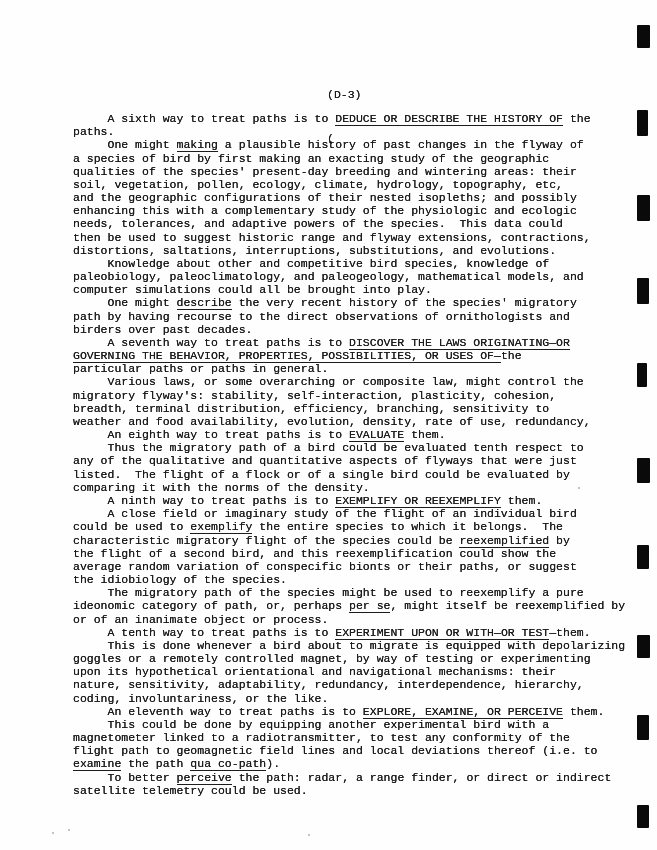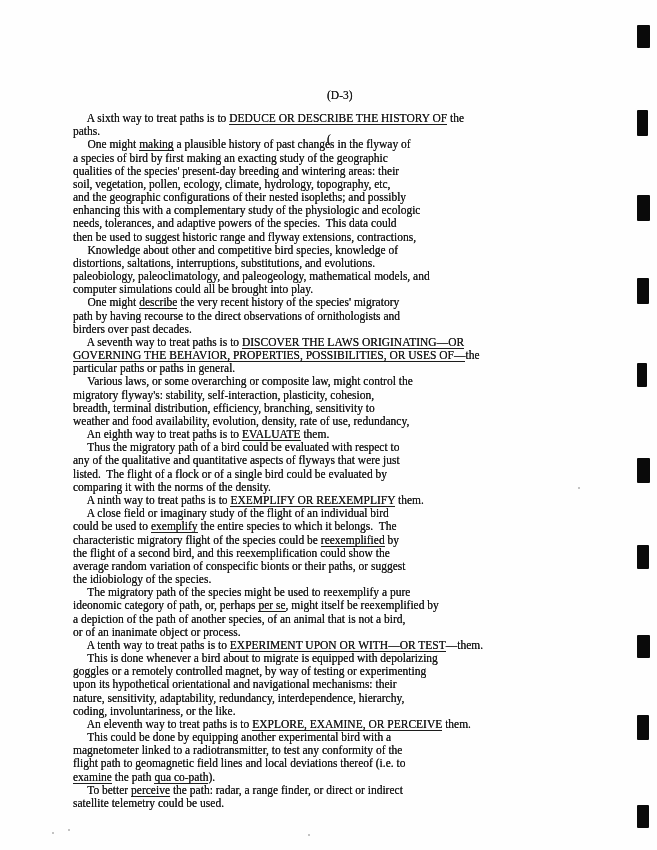--- a/index.html
+++ b/index.html
@@ -6,21 +6,21 @@
     margin: 0;
     padding: 0;
     background: #ffffff;
   }
   .page {
     position: relative;
     width: 657px;
     height: 850px;
     background: #fefefe;
     overflow: hidden;
-    font-family: Liberation Serif, serif;
+    font-family: Liberation Mono, monospace;
     color: #1c1c1c;
   }
   .header-block {
     position: absolute;
     left: 327px;
     top: 59px;
     font-size: 11.5px;
     line-height: 14.5px;
     white-space: pre;
     text-shadow: 0 0 0.4px currentColor;
@@ -68,49 +68,48 @@
       <div class="line"><span>     A sixth way to treat paths is to </span><span class="u">DEDUCE OR DESCRIBE THE HISTORY OF</span><span> the</span></div>
       <div class="line"><span>paths.</span></div>
       <div class="line"><span>     One might </span><span class="u">making</span><span> a plausible history of past changes in the flyway of</span></div>
       <div class="line"><span>a species of bird by first making an exacting study of the geographic</span></div>
       <div class="line"><span>qualities of the species' present-day breeding and wintering areas: their</span></div>
       <div class="line"><span>soil, vegetation, pollen, ecology, climate, hydrology, topography, etc,</span></div>
       <div class="line"><span>and the geographic configurations of their nested isopleths; and possibly</span></div>
       <div class="line"><span>enhancing this with a complementary study of the physiologic and ecologic</span></div>
       <div class="line"><span>needs, tolerances, and adaptive powers of the species.  This data could</span></div>
       <div class="line"><span>then be used to suggest historic range and flyway extensions, contractions,</span></div>
+      <div class="line"><span>distortions, saltations, interruptions, substitutions, and evolutions.</span></div>
       <div class="line"><span>     Knowledge about other and competitive bird species, knowledge of</span></div>
-      <div class="line"><span>distortions, saltations, interruptions, substitutions, and evolutions.</span></div>
       <div class="line"><span>paleobiology, paleoclimatology, and paleogeology, mathematical models, and</span></div>
       <div class="line"><span>computer simulations could all be brought into play.</span></div>
       <div class="line"><span>     One might </span><span class="u">describe</span><span> the very recent history of the species' migratory</span></div>
       <div class="line"><span>path by having recourse to the direct observations of ornithologists and</span></div>
       <div class="line"><span>birders over past decades.</span></div>
       <div class="line"><span>     A seventh way to treat paths is to </span><span class="u">DISCOVER THE LAWS ORIGINATING—OR</span></div>
       <div class="line"><span class="u">GOVERNING THE BEHAVIOR, PROPERTIES, POSSIBILITIES, OR USES OF—</span><span>the</span></div>
       <div class="line"><span>particular paths or paths in general.</span></div>
       <div class="line"><span>     Various laws, or some overarching or composite law, might control the</span></div>
       <div class="line"><span>migratory flyway's: stability, self-interaction, plasticity, cohesion,</span></div>
       <div class="line"><span>breadth, terminal distribution, efficiency, branching, sensitivity to</span></div>
       <div class="line"><span>weather and food availability, evolution, density, rate of use, redundancy,</span></div>
       <div class="line"><span>     An eighth way to treat paths is to </span><span class="u">EVALUATE</span><span> them.</span></div>
-      <div class="line"><span>     Thus the migratory path of a bird could be evaluated with respect to</span></div>
+      <div class="line"><span>     Thus the migratory path of a bird could be evaluated tenth respect to</span></div>
       <div class="line"><span>any of the qualitative and quantitative aspects of flyways that were just</span></div>
       <div class="line"><span>listed.  The flight of a flock or of a single bird could be evaluated by</span></div>
       <div class="line"><span>comparing it with the norms of the density.</span></div>
       <div class="line"><span>     A ninth way to treat paths is to </span><span class="u">EXEMPLIFY OR REEXEMPLIFY</span><span> them.</span></div>
       <div class="line"><span>     A close field or imaginary study of the flight of an individual bird</span></div>
       <div class="line"><span>could be used to </span><span class="u">exemplify</span><span> the entire species to which it belongs.  The</span></div>
       <div class="line"><span>characteristic migratory flight of the species could be </span><span class="u">reexemplified</span><span> by</span></div>
       <div class="line"><span>the flight of a second bird, and this reexemplification could show the</span></div>
       <div class="line"><span>average random variation of conspecific bionts or their paths, or suggest</span></div>
       <div class="line"><span>the idiobiology of the species.</span></div>
       <div class="line"><span>     The migratory path of the species might be used to reexemplify a pure</span></div>
       <div class="line"><span>ideonomic category of path, or, perhaps </span><span class="u">per se</span><span>, might itself be reexemplified by</span></div>
-      <div class="line"><span>a depiction of the path of another species, of an animal that is not a bird,</span></div>
       <div class="line"><span>or of an inanimate object or process.</span></div>
       <div class="line"><span>     A tenth way to treat paths is to </span><span class="u">EXPERIMENT UPON OR WITH—OR TEST</span><span>—them.</span></div>
       <div class="line"><span>     This is done whenever a bird about to migrate is equipped with depolarizing</span></div>
       <div class="line"><span>goggles or a remotely controlled magnet, by way of testing or experimenting</span></div>
       <div class="line"><span>upon its hypothetical orientational and navigational mechanisms: their</span></div>
       <div class="line"><span>nature, sensitivity, adaptability, redundancy, interdependence, hierarchy,</span></div>
       <div class="line"><span>coding, involuntariness, or the like.</span></div>
       <div class="line"><span>     An eleventh way to treat paths is to </span><span class="u">EXPLORE, EXAMINE, OR PERCEIVE</span><span> them.</span></div>
       <div class="line"><span>     This could be done by equipping another experimental bird with a</span></div>
       <div class="line"><span>magnetometer linked to a radiotransmitter, to test any conformity of the</span></div>

